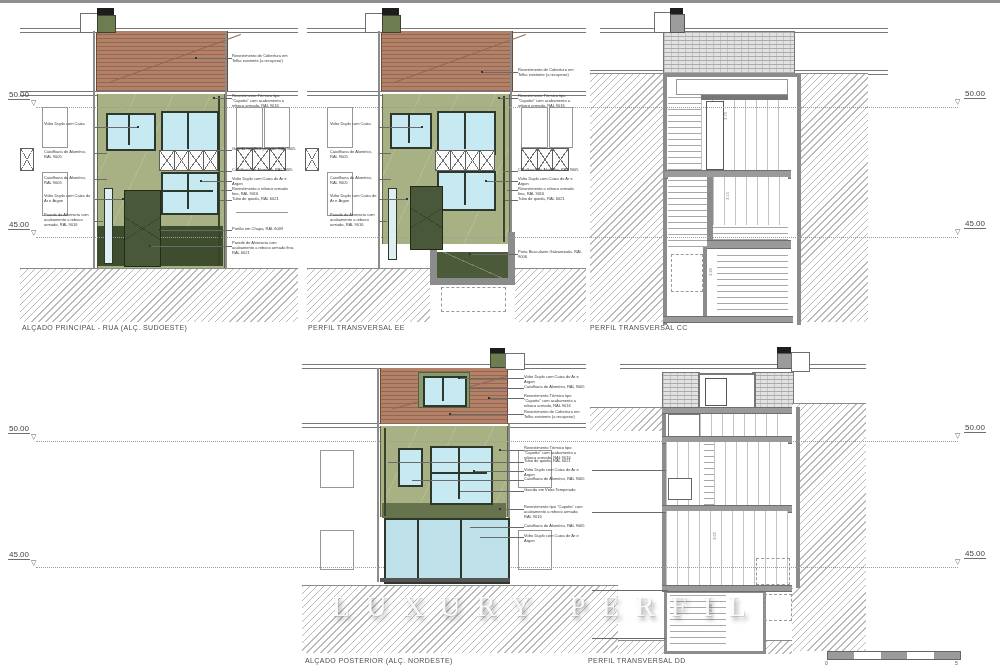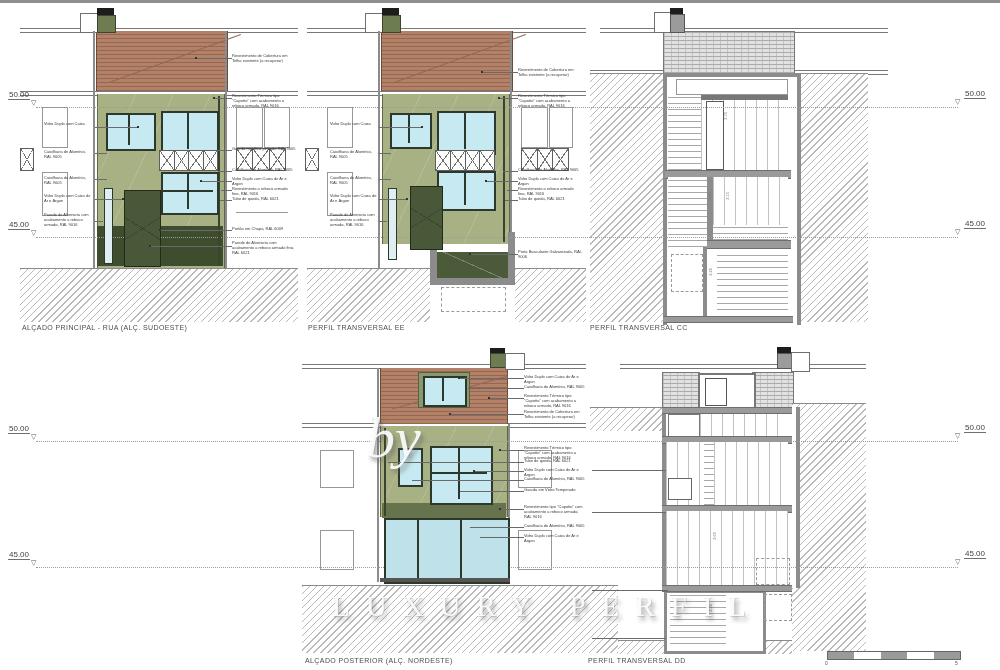--- a/index.html
+++ b/index.html
@@ -389,15 +389,14 @@
   <div class="abs" style="left:827px;top:651px;width:132px;height:7px;border:1px solid #666;display:flex;z-index:7">
     <div class="scale-seg" style="flex:1;background:#9a9a9a"></div>
     <div class="scale-seg" style="flex:1;background:#fff"></div>
     <div class="scale-seg" style="flex:1;background:#9a9a9a"></div>
     <div class="scale-seg" style="flex:1;background:#fff"></div>
     <div class="scale-seg" style="flex:1;background:#9a9a9a"></div>
   </div>
   <div class="abs" style="left:825px;top:660px;font-size:5px;color:#555;z-index:7">0</div>
   <div class="abs" style="left:955px;top:660px;font-size:5px;color:#555;z-index:7">5</div>
 
-  <div class="abs wm" style="left:366px;top:404px;font-size:58px;font-style:italic">by</div>
   <div class="abs wm" style="left:332px;top:590px;font-size:29px;letter-spacing:16px">LUXURY PERFIL</div>
 </div>
 
 </body></html>

